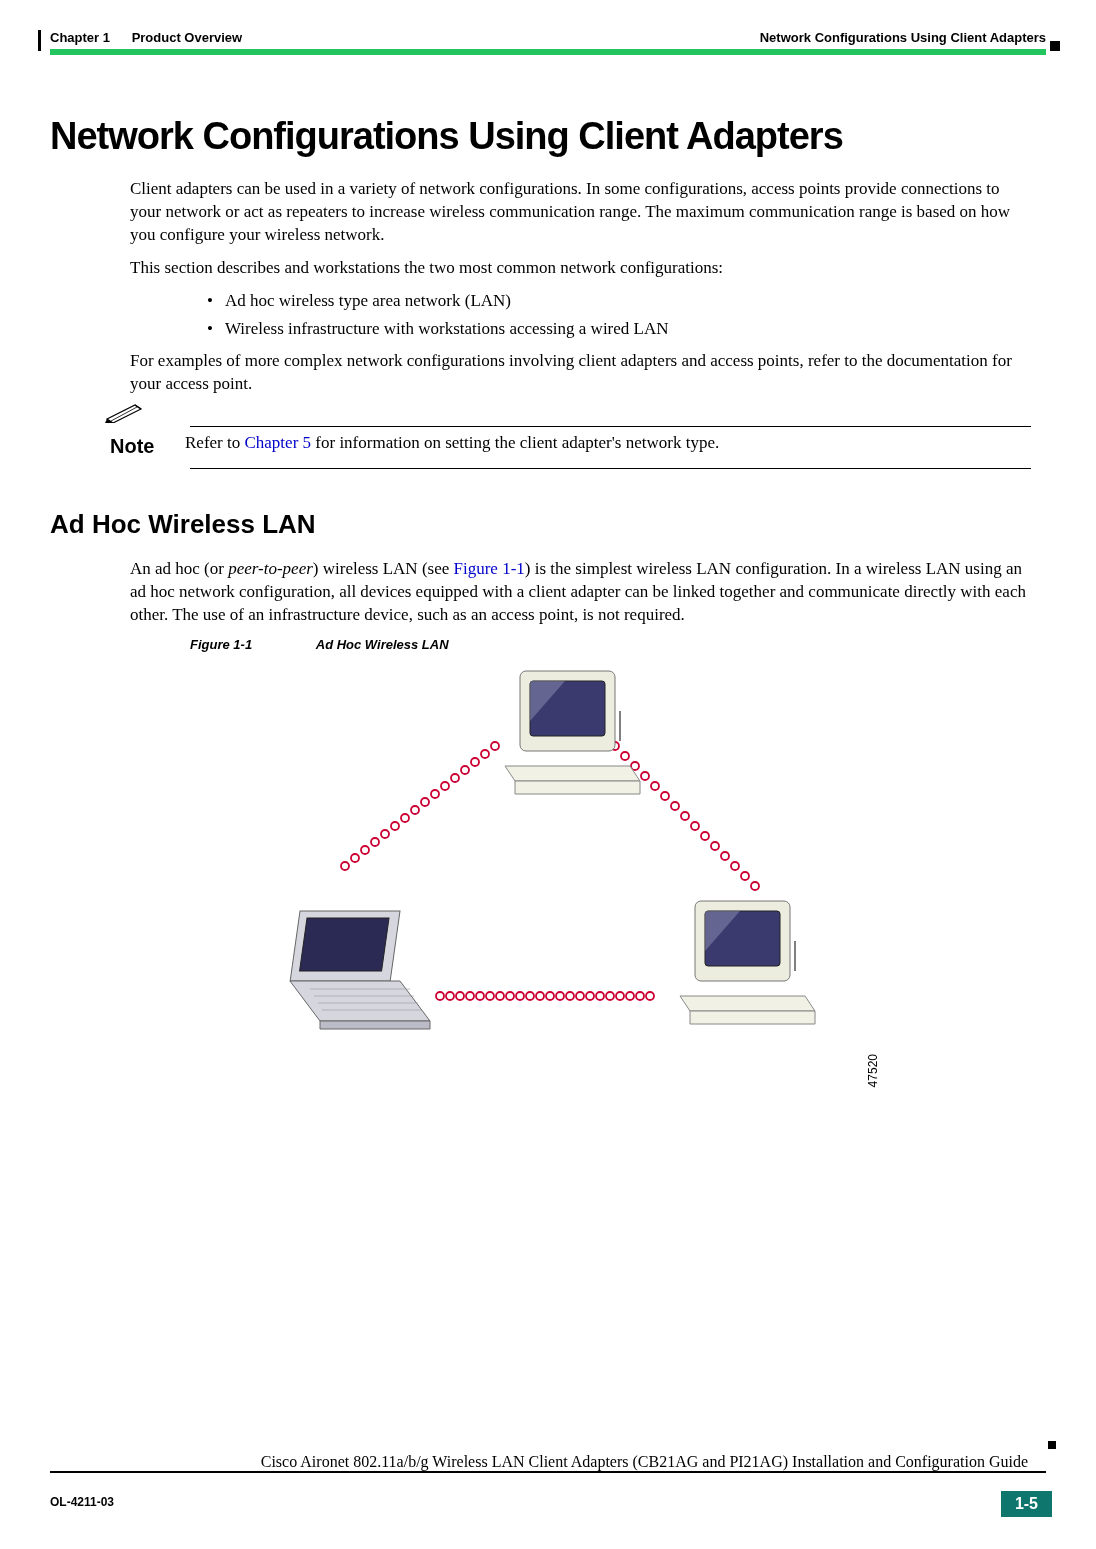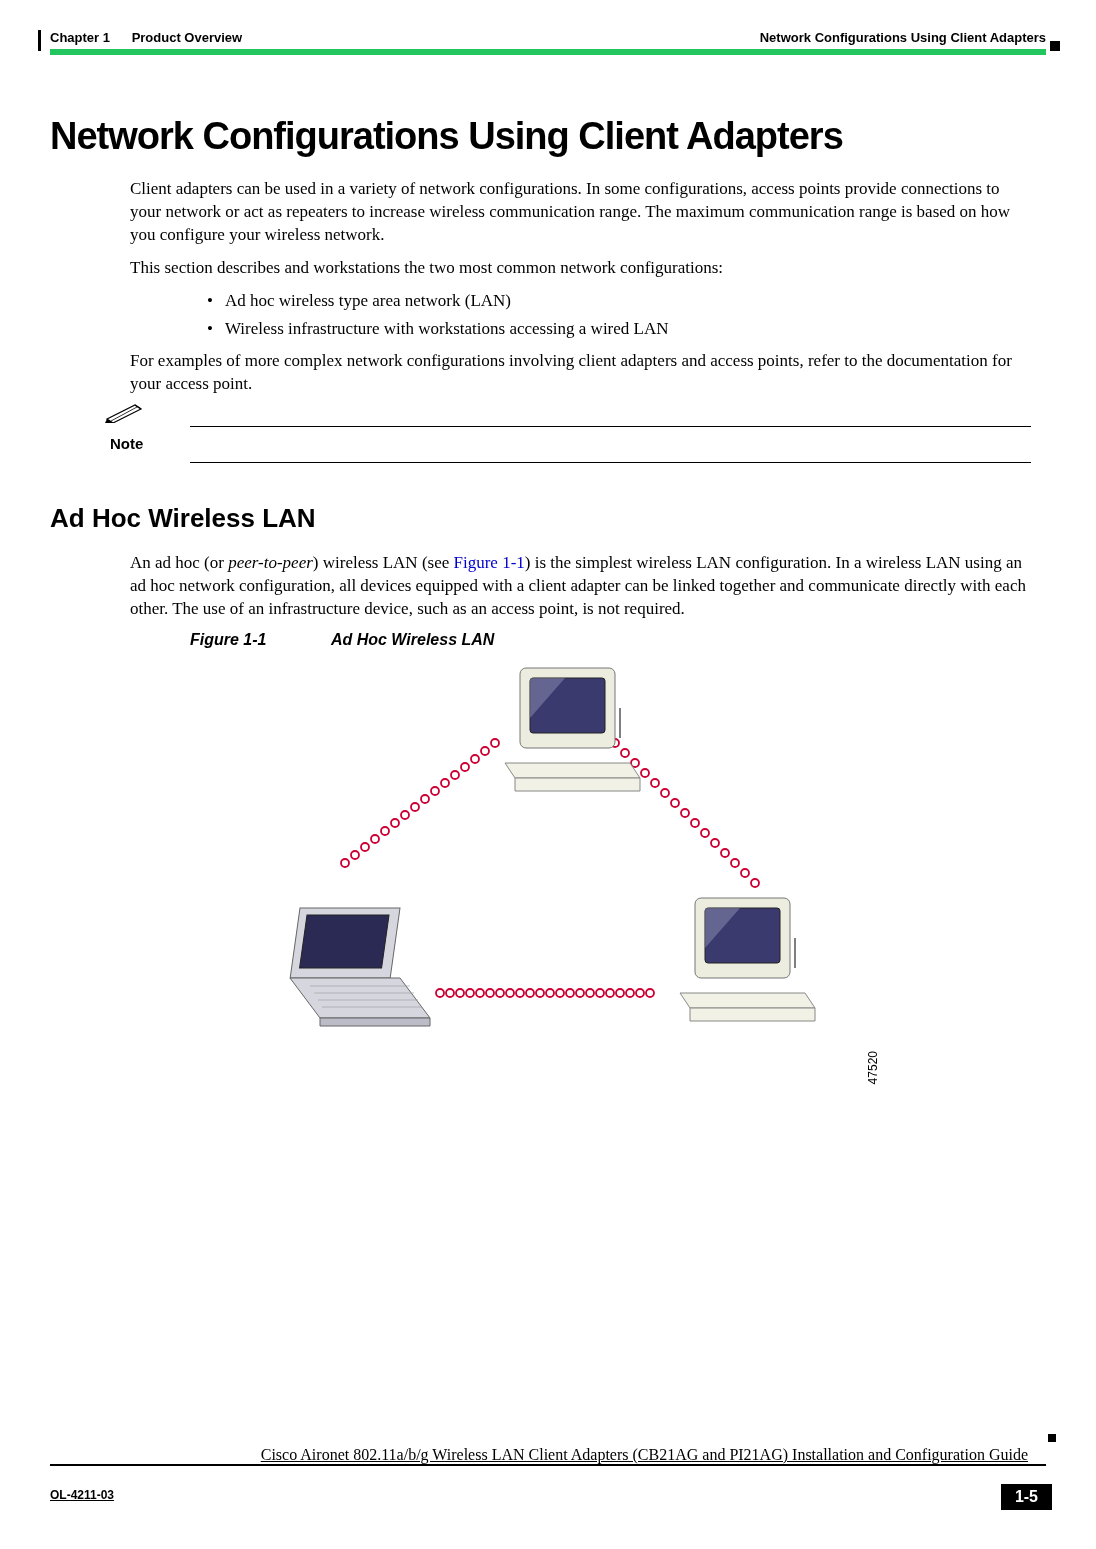--- a/index.html
+++ b/index.html
@@ -87,21 +87,21 @@
     }
     .note-row {
       display: flex;
       align-items: flex-start;
       gap: 30px;
       padding: 6px 0 10px 0;
     }
     .note-icon-label {
       font-family: Arial, Helvetica, sans-serif;
       font-weight: bold;
-      font-size: 15px;
+      font-size: 20px;
       min-width: 45px;
       padding-top: 2px;
       position: relative;
     }
     .note-pencil {
       position: absolute;
       top: -32px;
       left: -5px;
       width: 44px;
       height: 22px;
@@ -119,21 +119,21 @@
       font-weight: bold;
       font-size: 26px;
       margin-top: 35px;
       margin-bottom: 18px;
     }
     .link {
       color: #0000cc;
     }
     .figure-caption {
       font-family: Arial, Helvetica, sans-serif;
-      font-size: 16px;
+      font-size: 13px;
       margin-left: 140px;
       margin-top: 8px;
       margin-bottom: 14px;
     }
     .figure-caption .fignum {
       font-weight: bold;
       font-style: italic;
       padding-right: 60px;
     }
     .figure-caption .figtitle {
@@ -150,24 +150,23 @@
       position: absolute;
       right: -10px;
       bottom: 32px;
       transform: rotate(-90deg);
       transform-origin: right bottom;
       font-family: Arial, sans-serif;
       font-size: 12px;
     }
     .footer-area {
       position: absolute;
-      bottom: 47px;
+      bottom: 40px;
       left: 50px;
       right: 50px;
-      text-decoration: underline;
     }
     .footer-rule {
       border: none;
       border-top: 2px solid #000;
     }
     .footer-row {
       display: flex;
       justify-content: space-between;
       align-items: flex-end;
       font-family: Arial, Helvetica, sans-serif;
@@ -180,21 +179,21 @@
       padding-top: 2px;
       margin-left: auto;
     }
     .footer-docnum {
       padding-top: 22px;
     }
     .page-num-box {
       position: absolute;
       right: -6px;
       bottom: -8px;
-      background: #000000;
+      background: #0f766e;
       color: #fff;
       font-family: Arial, Helvetica, sans-serif;
       font-weight: bold;
       font-size: 16px;
       padding: 4px 14px;
     }
     .footer-marker-small {
       position: absolute;
       right: -10px;
       top: -10px;
@@ -257,20 +256,23 @@
   <hr class="note-hr">
   <div class="note-row">
     <div class="note-icon-label">
       <svg class="note-pencil" viewBox="0 0 44 22">
         <path d="M2 18 L30 4 L36 8 L8 22 Z" fill="none" stroke="#000" stroke-width="1.2"></path>
         <path d="M2 18 L8 22 L0 22 Z" fill="#000"></path>
         <path d="M30 4 L36 8" stroke="#000" stroke-width="1.2"></path>
         <path d="M6 20 L32 6" stroke="#000" stroke-width="0.8"></path>
       </svg>
       <span>Note</span>
+    </div>
+    <div class="note-text">
+      <span>Refer to </span><span class="link">Chapter 5</span><span> for information on setting the client adapter's network type.</span>
     </div>
   </div>
   <hr class="note-hr-bottom">
 </div>
 
 <h2 class="subsection-title">Ad Hoc Wireless LAN</h2>
 
 <p class="body-text">
   <span>An ad hoc (or </span><i>peer-to-peer</i><span>) wireless LAN (see </span><span class="link">Figure 1-1</span><span>) is the simplest wireless LAN configuration. In a wireless LAN using an ad hoc network configuration, all devices equipped with a client adapter can be linked together and communicate directly with each other. The use of an infrastructure device, such as an access point, is not required.</span>
 </p>

